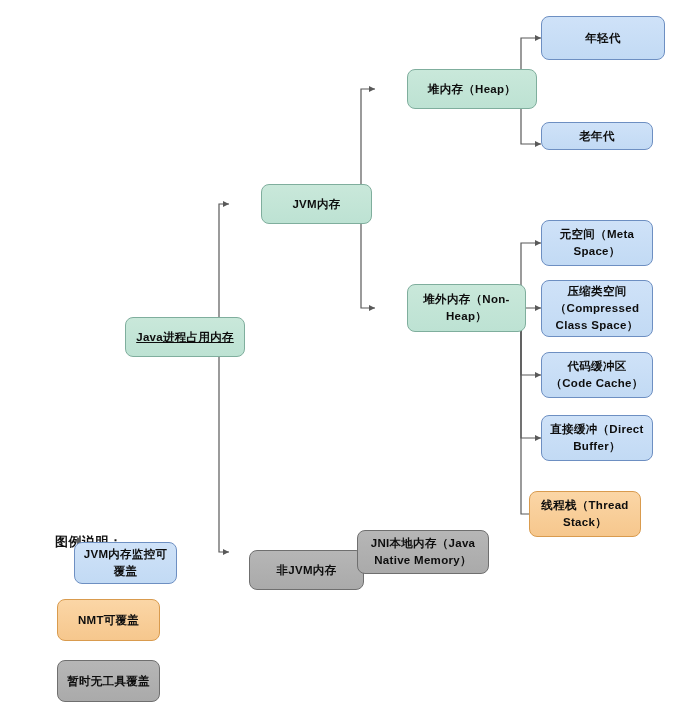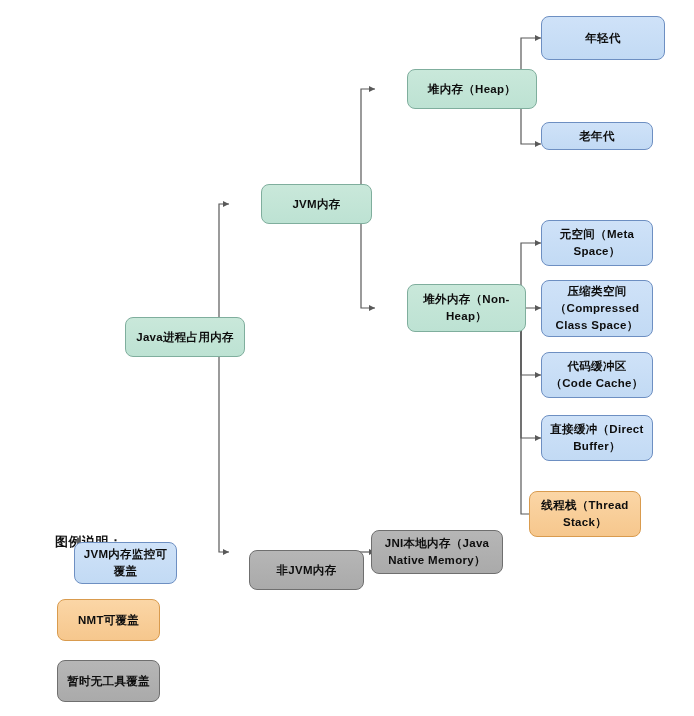--- a/index.html
+++ b/index.html
@@ -95,21 +95,21 @@
       <path d="M494,308 L521,308 L521,243 L541,243"></path>
       <path d="M494,308 L521,308 L521,308 L541,308"></path>
       <path d="M494,308 L521,308 L521,375 L541,375"></path>
       <path d="M494,308 L521,308 L521,438 L541,438"></path>
       <path d="M494,308 L521,308 L521,514 L541,514"></path>
 
       <path d="M344,552 L375,552"></path>
     </g>
   </svg>
 
-  <div class="node green" style="left:93px; top:317px; width:120px; height:40px;">Java进程占用内存</div>
+  <div class="node green" style="left:93px; top:317px; width:120px; height:40px;text-decoration:underline;">Java进程占用内存</div>
 
   <div class="node green" style="left:229px; top:184px; width:111px; height:40px;">JVM内存</div>
 
   <div class="node gray" style="left:229px; top:550px; width:115px; height:40px;margin-left:20px;">非JVM内存</div>
 
   <div class="node green" style="left:375px; top:69px; width:130px; height:40px;">堆内存（Heap）</div>
 
   <div class="node green" style="left:375px; top:284px; width:119px; height:48px;">堆外内存（Non-Heap）</div>
 
   <div class="node blue" style="left:541px; top:16px; width:124px; height:44px;">年轻代</div>
@@ -119,21 +119,21 @@
   <div class="node blue" style="left:541px; top:220px; width:112px; height:46px;">元空间（Meta Space）</div>
 
   <div class="node blue" style="left:541px; top:280px; width:112px; height:57px;">压缩类空间（Compressed Class Space）</div>
 
   <div class="node blue" style="left:541px; top:352px; width:112px; height:46px;">代码缓冲区（Code Cache）</div>
 
   <div class="node blue" style="left:541px; top:415px; width:112px; height:46px;">直接缓冲（Direct Buffer）</div>
 
   <div class="node orange" style="left:529px; top:491px; width:112px; height:46px;">线程栈（Thread Stack）</div>
 
-  <div class="node gray" style="left:371px; top:530px; width:132px; height:44px;">JNI本地内存（Java Native Memory）</div>
+  <div class="node gray" style="left:357px; top:530px; width:132px; height:44px;">JNI本地内存（Java Native Memory）</div>
 
   <div class="legend-title">图例说明：</div>
 
   <div class="node blue" style="left:57px; top:542px; width:103px; height:42px;margin-left:17px;">JVM内存监控可覆盖</div>
 
   <div class="node orange" style="left:57px; top:599px; width:103px; height:42px;">NMT可覆盖</div>
 
   <div class="node gray" style="left:57px; top:660px; width:103px; height:42px;">暂时无工具覆盖</div>
 
 </div>

